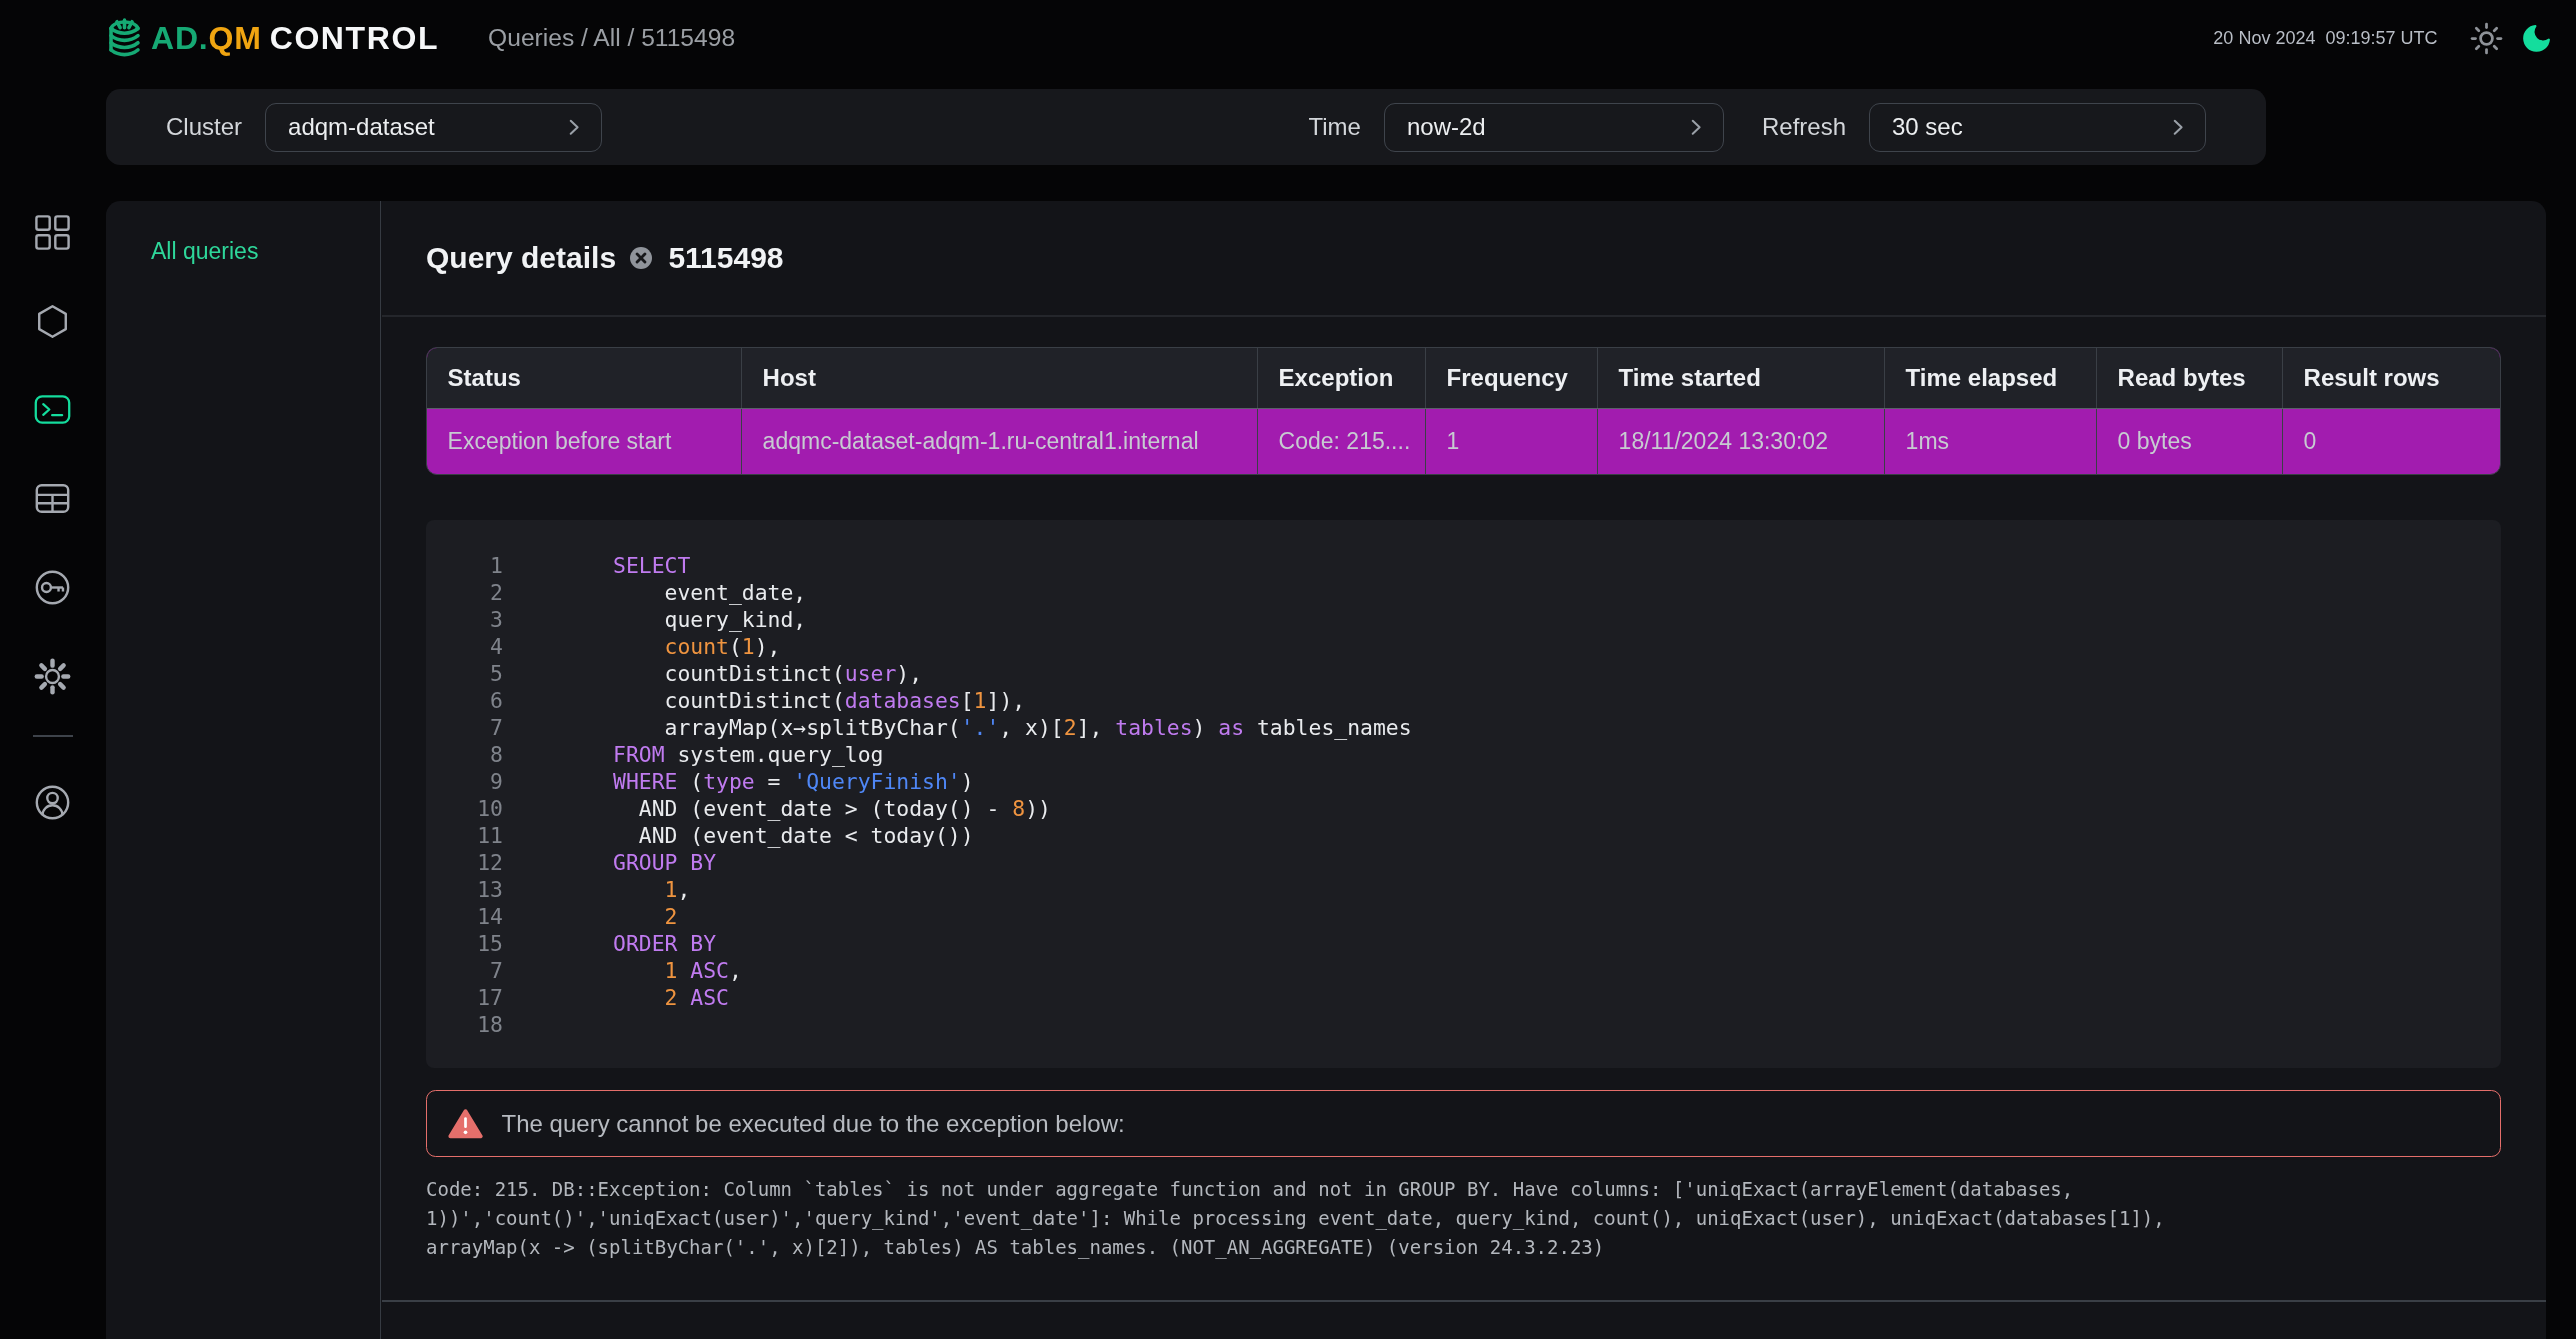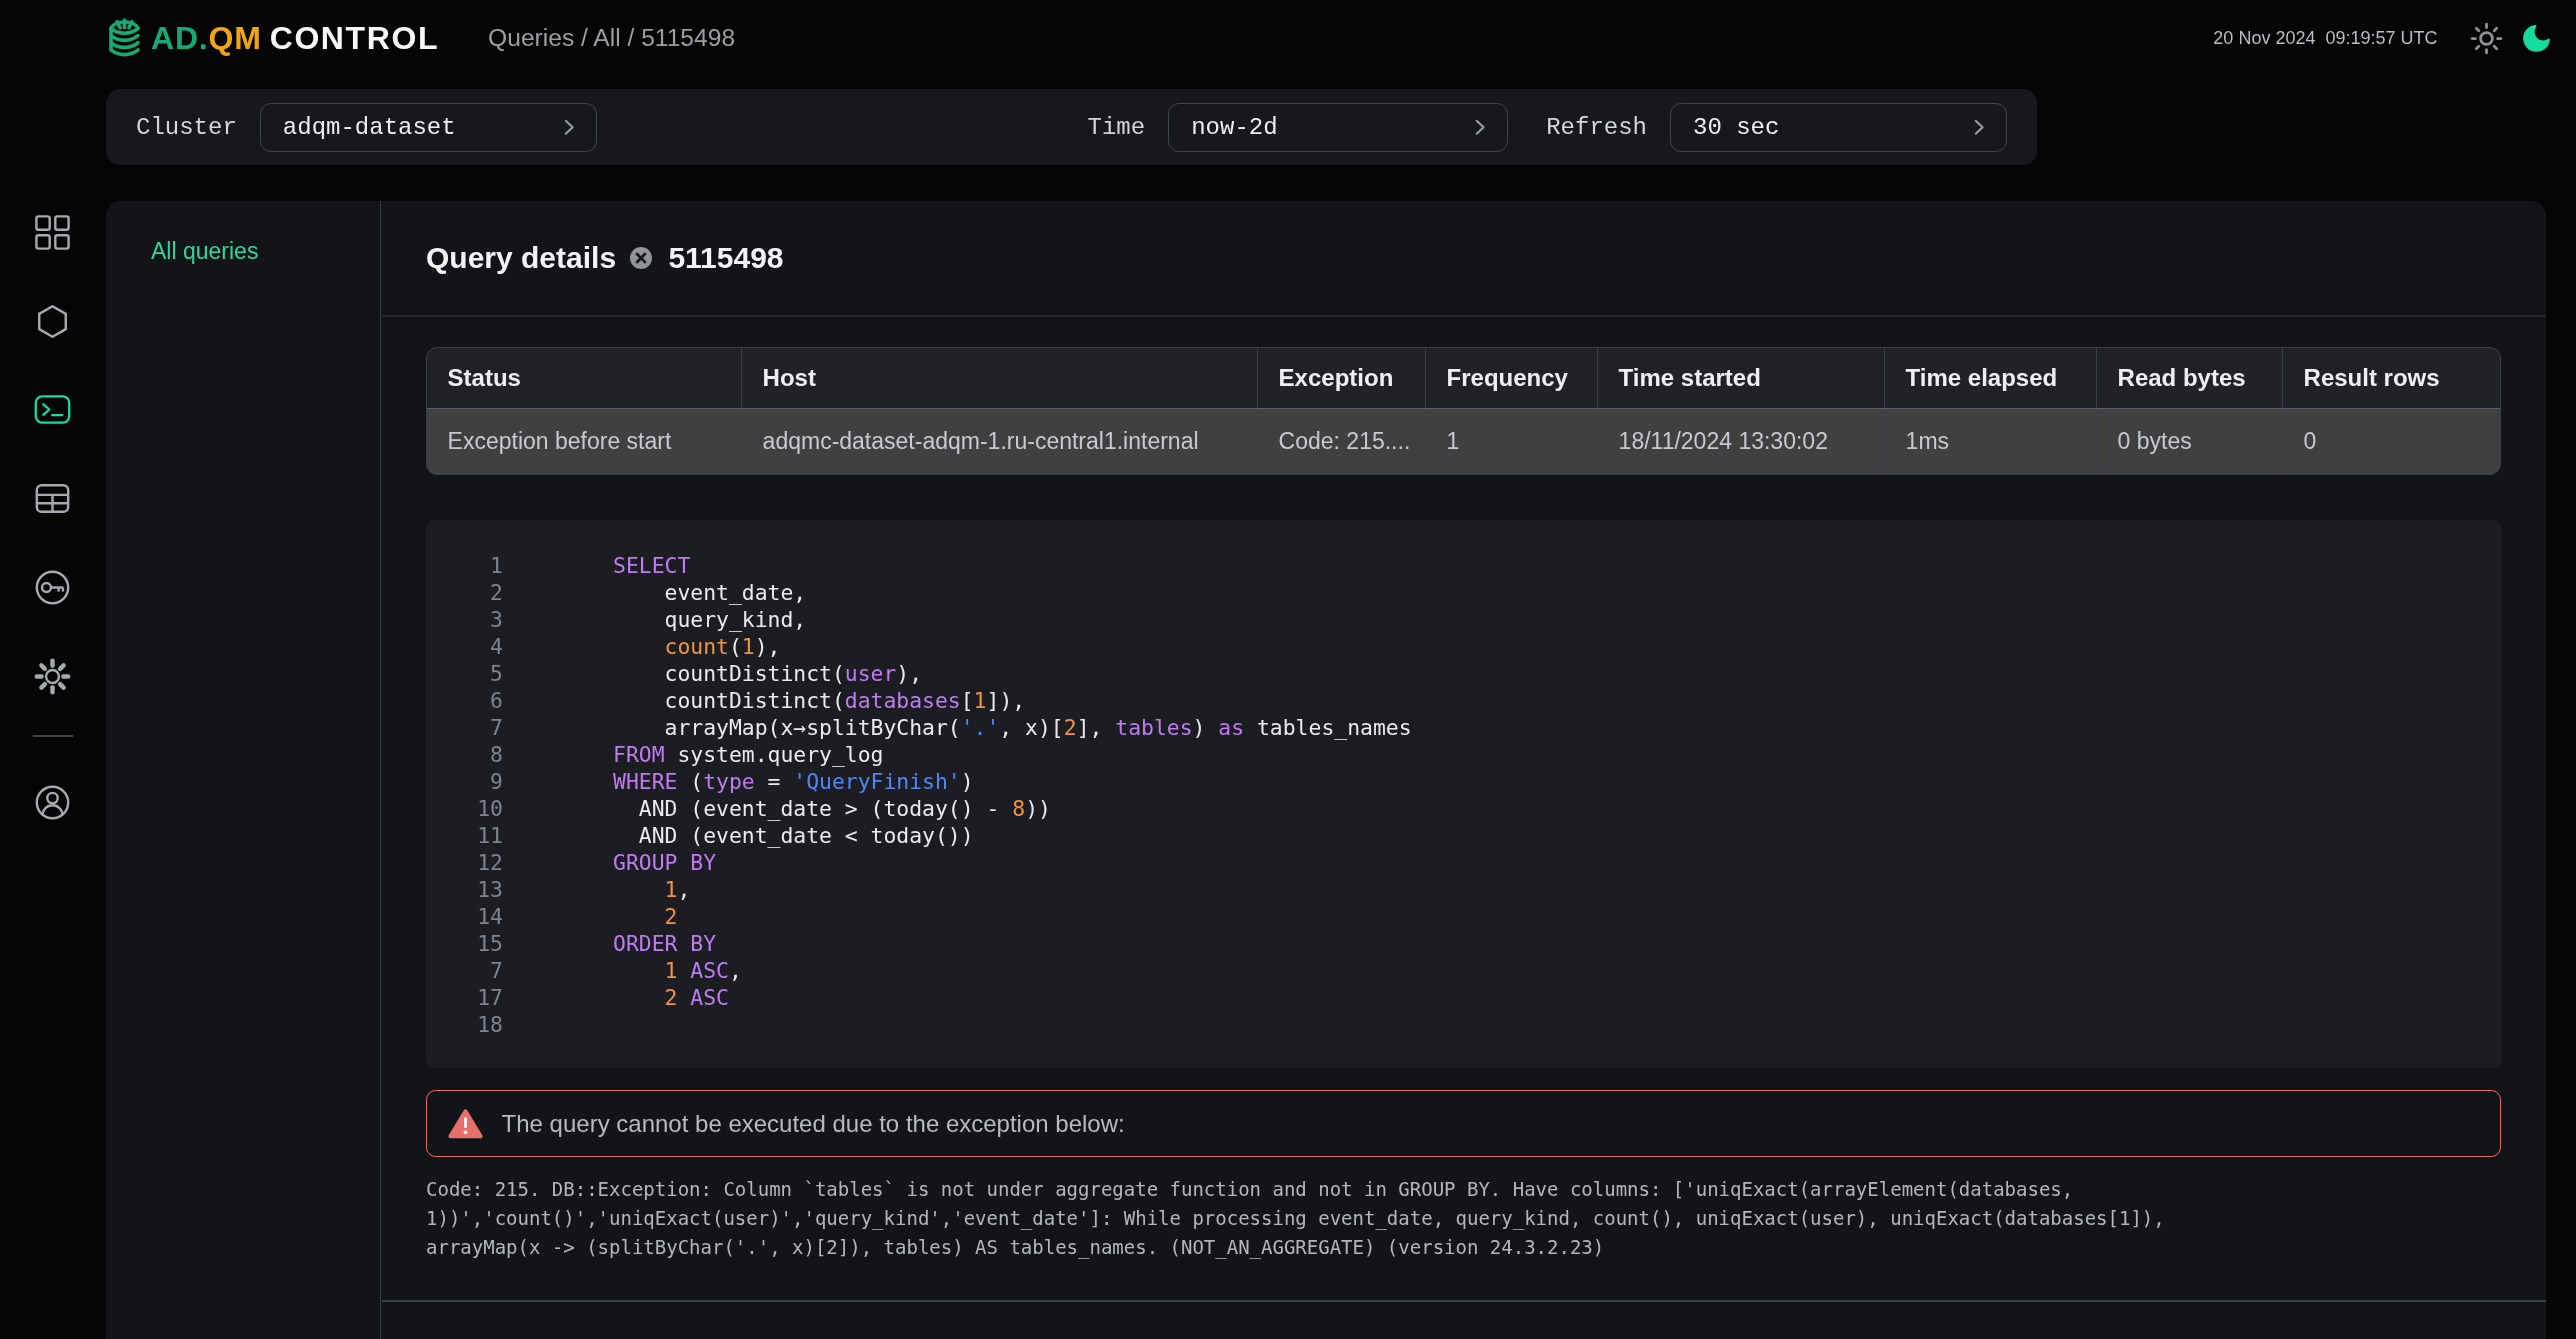--- a/index.html
+++ b/index.html
@@ -32,42 +32,42 @@
   .logo-green{color:var(--logo-green);}
   .logo-amber{color:var(--logo-amber);}
   .logo-white{color:#f6f7f8;letter-spacing:1.6px;margin-left:8px;}
   .breadcrumb{margin-left:49px;font-size:24.6px;color:#9b9fa4;cursor:pointer;}
   .header-right{margin-left:auto;display:flex;align-items:center;}
   .clock{font-size:18px;color:#b9bec6;white-space:pre;}
   .theme-icon{margin-left:32px;width:33px;height:33px;cursor:pointer;}
   .theme-icon svg{width:100%;height:100%;display:block;}
 
   
-  .filters{position:absolute;left:106px;top:89px;width:1931px;height:76px;background:#17181c;border-radius:14.3px;display:flex;align-items:center;padding:0 30px;font-family:Liberation Mono, monospace;}
+  .filters{position:absolute;left:106px;top:89px;width:2160px;height:76px;background:#17181c;border-radius:14.3px;display:flex;align-items:center;padding:0 60px;}
   .filter-label{font-size:24px;color:#d3d6da;}
   .select{display:flex;align-items:center;justify-content:space-between;height:49px;border:1.6px solid #3f444c;border-radius:11px;padding:0 17.5px 0 22px;font-size:24px;color:#eceef0;cursor:pointer;background:transparent;}
   .select .chev{width:20.6px;height:20.6px;flex:none;margin-left:11px;}
   .sp{flex:1;}
   .ml28{margin-left:23px;} .ml48{margin-left:38px;}
   .w425{width:337px;} .w428{width:340px;}
 
   
   .main-panel{position:absolute;left:106px;top:201px;width:2440px;height:1139px;background:#131418;border-radius:14.3px 14.3px 0 0;}
   .queries-nav{position:absolute;left:0;top:0;width:275px;height:100%;border-right:1.6px solid #363b42;}
   .all-queries{position:absolute;left:45px;top:37px;font-size:23px;color:#2ed79a;cursor:pointer;}
   .content{position:absolute;left:276px;top:0;right:0;bottom:0;}
 
   .title-row{position:absolute;left:44px;top:40px;display:flex;align-items:center;}
   .page-title,.query-id{font-size:30px;font-weight:bold;color:#f1f3f5;}
   .close-btn{width:22px;height:22px;border-radius:50%;background:#90949b;margin:0 16px 0 14.3px;cursor:pointer;display:flex;align-items:center;justify-content:center;}
   .close-btn svg{width:22px;height:22px;display:block;}
   .title-divider{position:absolute;left:0;right:0;top:114px;height:1.6px;background:#24262b;}
 
   
-  .tbl{position:absolute;left:44px;top:146px;width:2075px;border:1.6px solid #3a3f46;border-radius:11px;overflow:hidden;background:#404040;}
+  .tbl{position:absolute;left:44px;top:146px;width:2075px;border:1.6px solid #3a3f46;border-radius:11px;overflow:hidden;background:#a21caf;}
   .tbl-head{display:grid;background:#202228;border-bottom:1.6px solid #596068;}
   .tbl-row{display:grid;}
   .tbl-cell{padding-left:20.6px;display:flex;align-items:center;overflow:hidden;white-space:nowrap;}
   .tbl-cell + .tbl-cell{border-left:1.6px solid #3a3f46;}
   .tbl-head .tbl-cell{height:60px;font-size:24px;font-weight:bold;color:#eef0f3;}
   .tbl-row .tbl-cell{height:65px;font-size:23px;color:#c7cbd1;}
 
   
   .code-block{position:absolute;left:44px;top:319px;width:2075px;height:548px;background:#1c1d22;border-radius:8px;padding:32px 0;overflow:hidden;}
   .code-pre{font-family:"DejaVu Sans Mono",monospace;font-size:21.4px;line-height:27px;}

